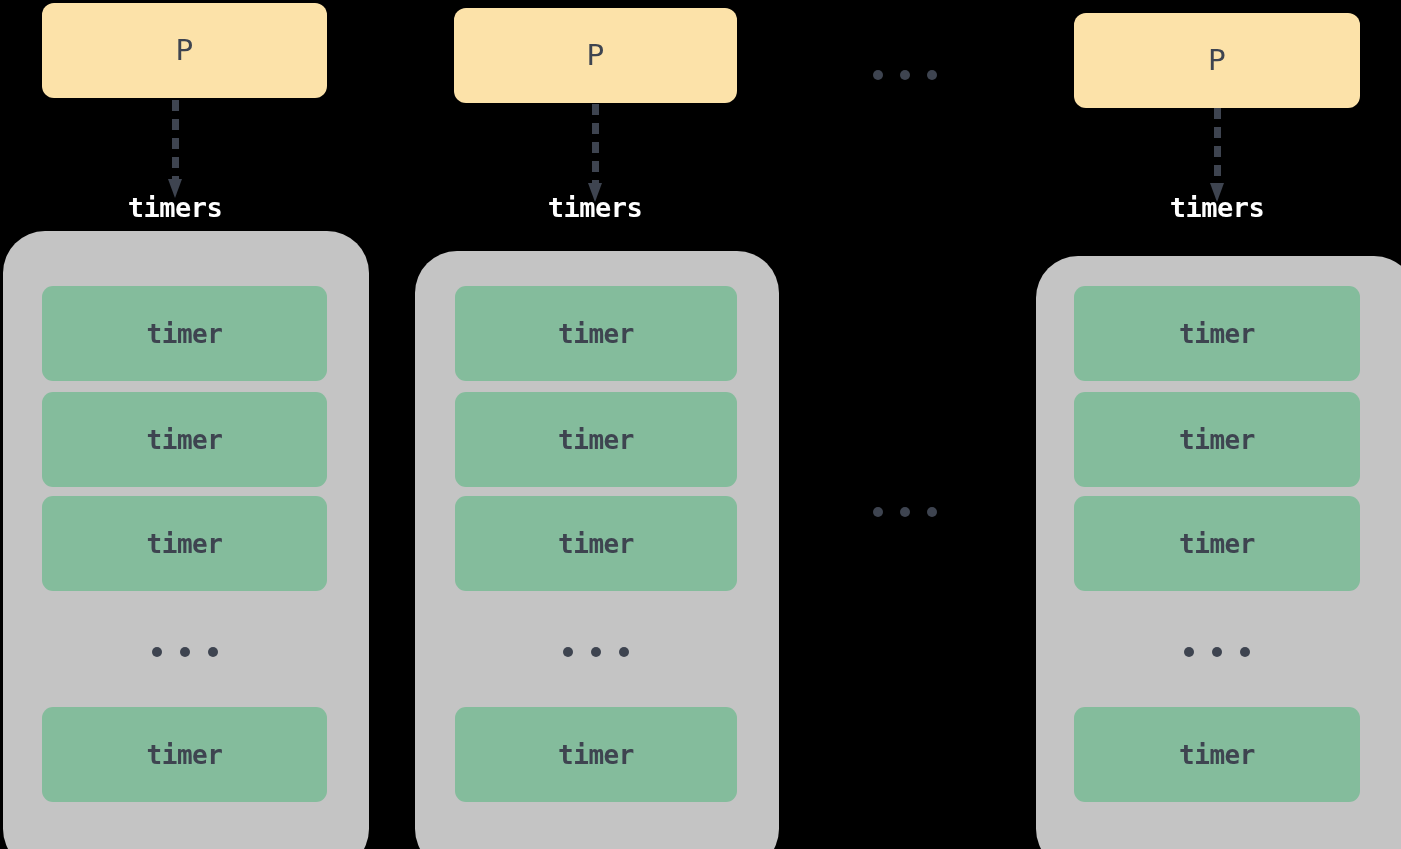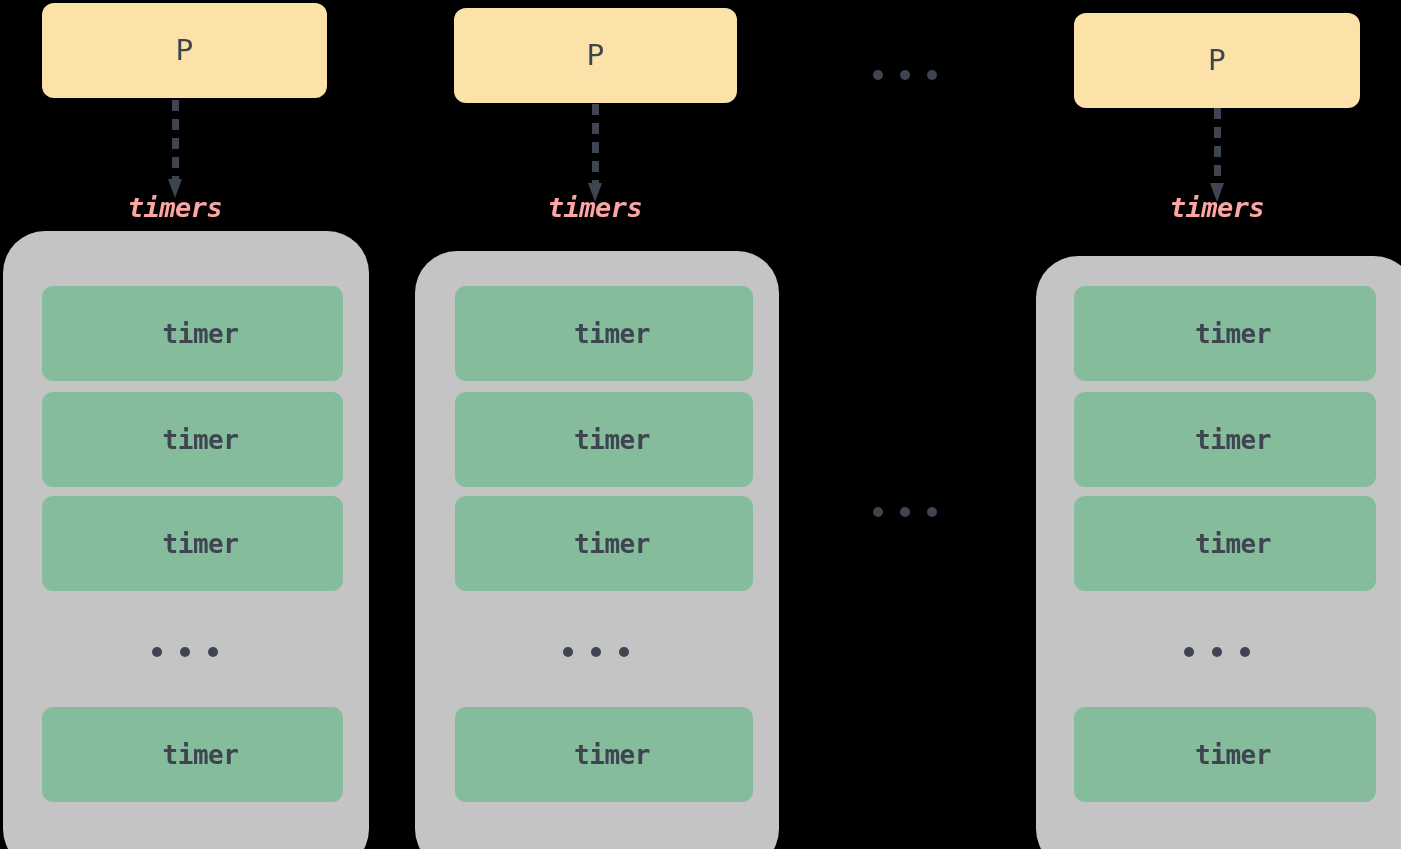--- a/index.html
+++ b/index.html
@@ -63,29 +63,28 @@
     width: 0;
     height: 0;
     border-left: 7px solid transparent;
     border-right: 7px solid transparent;
     border-top: 19px solid #3E4450;
   }
 
   
   .caption {
     position: absolute;
-    color: #fca5a5;
+    color: #ffffff;
     font-family: "DejaVu Sans Mono", monospace;
     font-size: 27px;
     font-weight: 700;
     letter-spacing: -0.5px;
     white-space: nowrap;
     text-align: center;
     line-height: 1;
-    font-style: italic;
   }
 
   
   .timers-container {
     position: absolute;
     background: #C4C4C4;
     border-radius: 42px;
   }
 
   
@@ -95,21 +94,20 @@
     border-radius: 11px;
     display: flex;
     align-items: center;
     justify-content: center;
     color: #3E4450;
     font-family: "DejaVu Sans Mono", monospace;
     font-size: 26px;
     font-weight: 700;
     letter-spacing: -0.5px;
     line-height: 1;
-    padding-left: 16px;
   }
 
   
   .inner-ellipsis {
     position: absolute;
     display: flex;
     align-items: center;
     justify-content: center;
     gap: 18px;
   }

